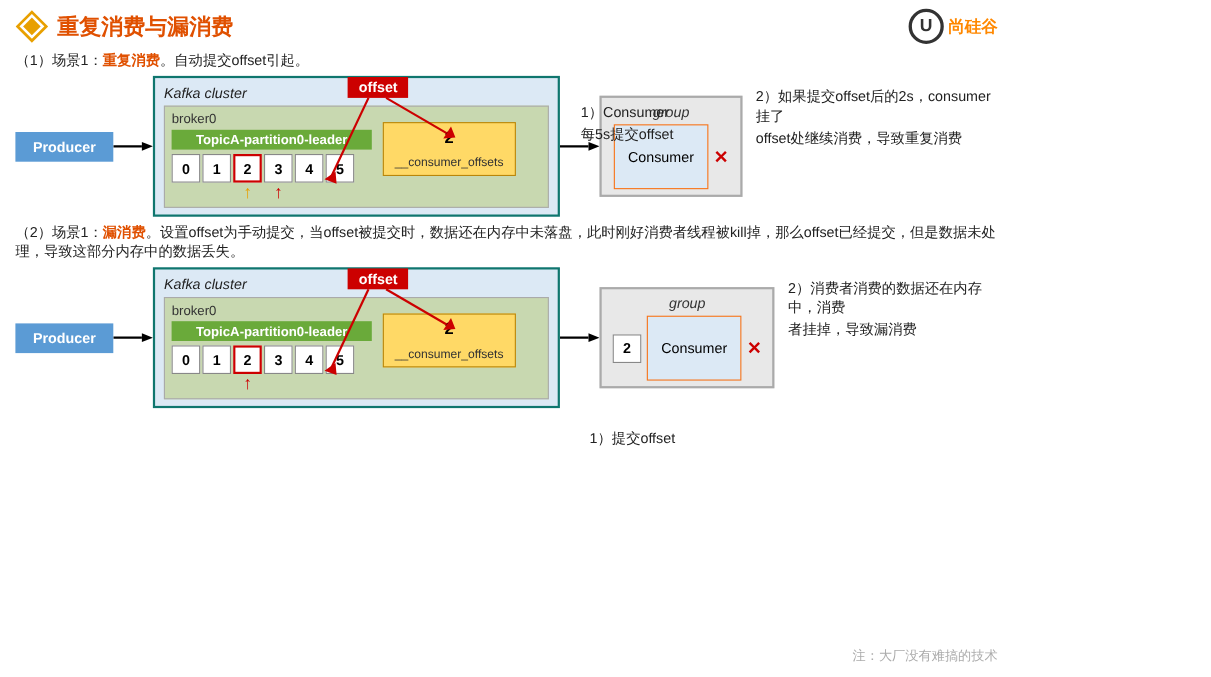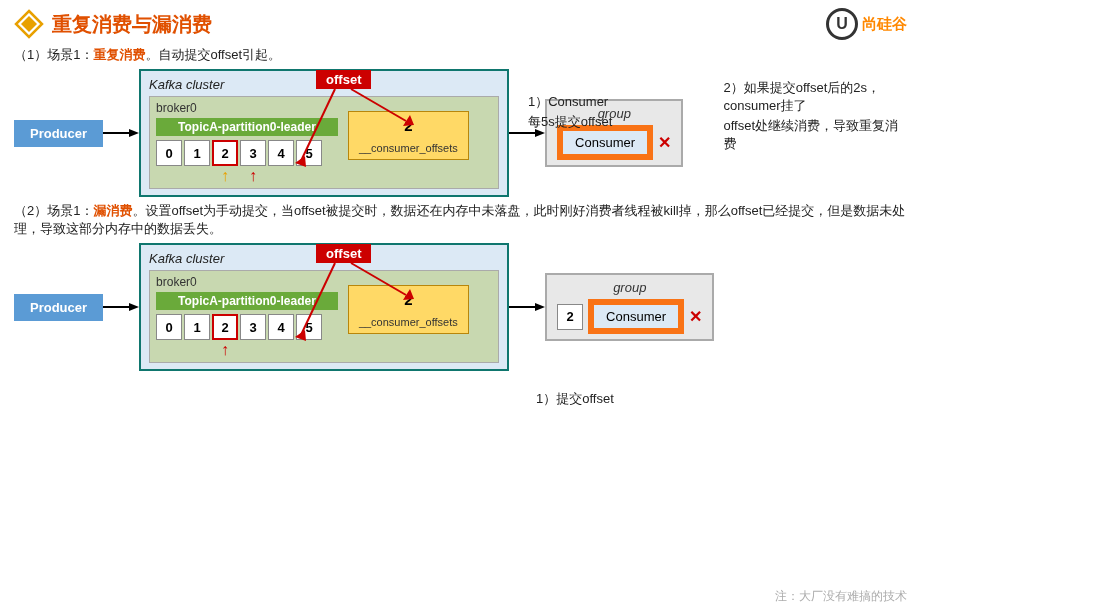--- a/index.html
+++ b/index.html
@@ -156,23 +156,23 @@
       font-style: italic;
       margin-bottom: 4px;
     }
     .consumer-row {
       display: flex;
       align-items: center;
       gap: 5px;
       justify-content: center;
     }
     .consumer-box {
-      border: 6px solid #f97316;
+      border: 1px solid #f97316;
       background: #dce9f5;
-      padding: 4px 12px;
+      padding: 21px 12px;
       font-size: 13px;
       font-weight: normal;
     }
     .x-mark {
       color: #cc0000;
       font-size: 16px;
       font-weight: bold;
     }
 
     
@@ -284,21 +284,21 @@
         <div class="group-box">
           <div class="group-title">group</div>
           <div class="consumer-row">
             <div class="consumer-box">Consumer</div>
             <span class="x-mark">✕</span>
           </div>
         </div>
       </div>
     </div>
 
-    <div style="display:flex; flex-direction:column; gap:2px; margin-top:10px;margin-left:28px;">
+    <div style="display:flex; flex-direction:column; gap:2px; margin-top:10px;">
       <div style="font-size:13px; color:#222;">2）如果提交offset后的2s，consumer挂了</div>
       <div style="font-size:13px; color:#222;">offset处继续消费，导致重复消费</div>
     </div>
   </div>
 
   <div class="section-text" style="margin-top:2px;">
     <span>（2）场景1：</span><span class="emphasis">漏消费</span><span>。设置offset为手动提交，当offset被提交时，数据还在内存中未落盘，此时刚好消费者线程被kill掉，那么offset已经提交，但是数据未处理，导致这部分内存中的数据丢失。</span>
   </div>
 
   <div style="display:flex; align-items:flex-start; gap:12px; margin-top:2px;">
@@ -361,20 +361,24 @@
           <div class="consumer-row">
 
             <div class="consumer-cell">2</div>
             <div class="consumer-box">Consumer</div>
             <span class="x-mark">✕</span>
           </div>
         </div>
       </div>
     </div>
 
+    <div style="display:flex; flex-direction:column; gap:2px; margin-top:10px;">
+      <div style="font-size:13px; color:#222;">2）消费者消费的数据还在内存中，消费</div>
+      <div style="font-size:13px; color:#222;">者挂掉，导致漏消费</div>
+    </div>
   </div>
 
   <div style="position:absolute; top:92px; left:528px; font-size:13px; color:#222; text-align:left; line-height:1.5;">
     <div>1）Consumer</div>
     <div>每5s提交offset</div>
   </div>
 
   <div style="position:absolute; top:390px; left:536px; font-size:13px; color:#222;">1）提交offset</div>
 
   <div class="watermark">注：大厂没有难搞的技术</div>

